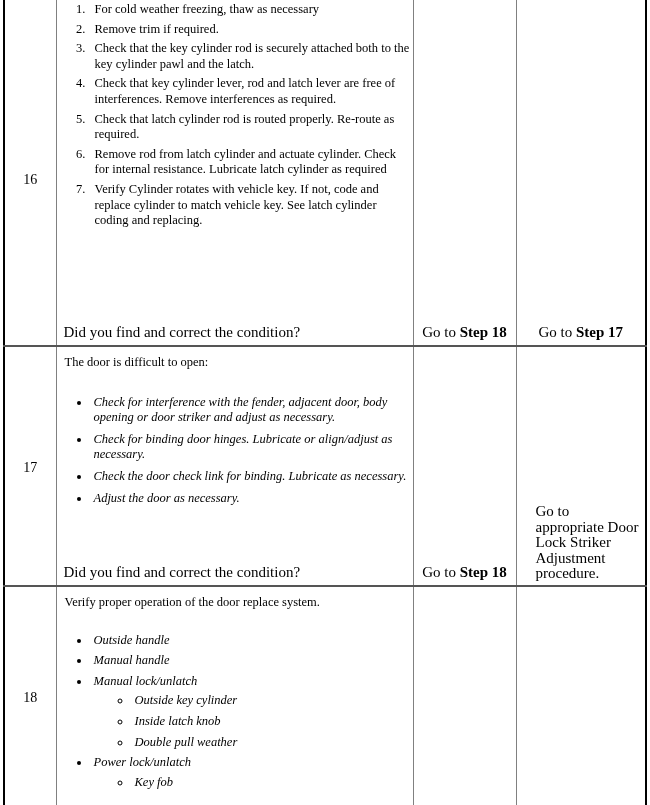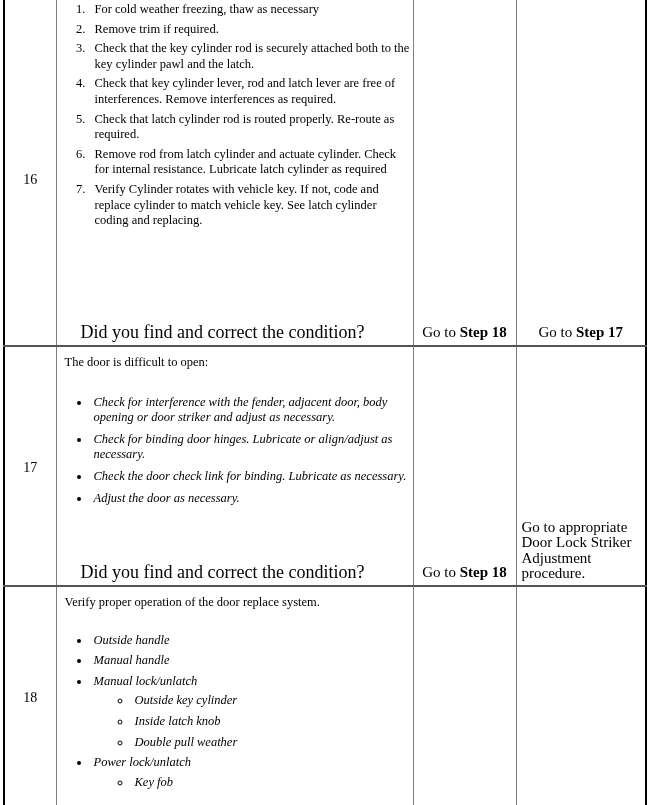--- a/index.html
+++ b/index.html
@@ -108,23 +108,23 @@
     margin: 0 0 5px 0;
     padding-left: 3px;
   }
   ul.subbullets > li:last-child { margin-bottom: 1px; }
 
   .tight-list ul.bullets { margin-top: 16px; }
   .tight-list ul.bullets > li { margin-bottom: 6px; }
 
   .question {
     position: absolute;
-    left: 24px;
+    left: 7px;
     bottom: 4px;
-    font-size: 18px;
+    font-size: 15px;
     line-height: 15.6px;
     white-space: nowrap;
   }
 
   
   .ans-cell {
     position: relative;
     font-size: 15px;
     line-height: 15.6px;
     padding: 0;
@@ -138,21 +138,21 @@
   }
   .ans-center {
     text-align: center;
     left: 0;
     right: 0;
   }
   .ans-bottom b { font-weight: bold; }
 
   .ans-block {
     position: absolute;
-    left: 5px;
+    left: 19px;
     right: 4px;
     bottom: 3px;
     line-height: 15.6px;
   }
 
   .empty-cell { }
 </style>
 </head>
 <body>
 

